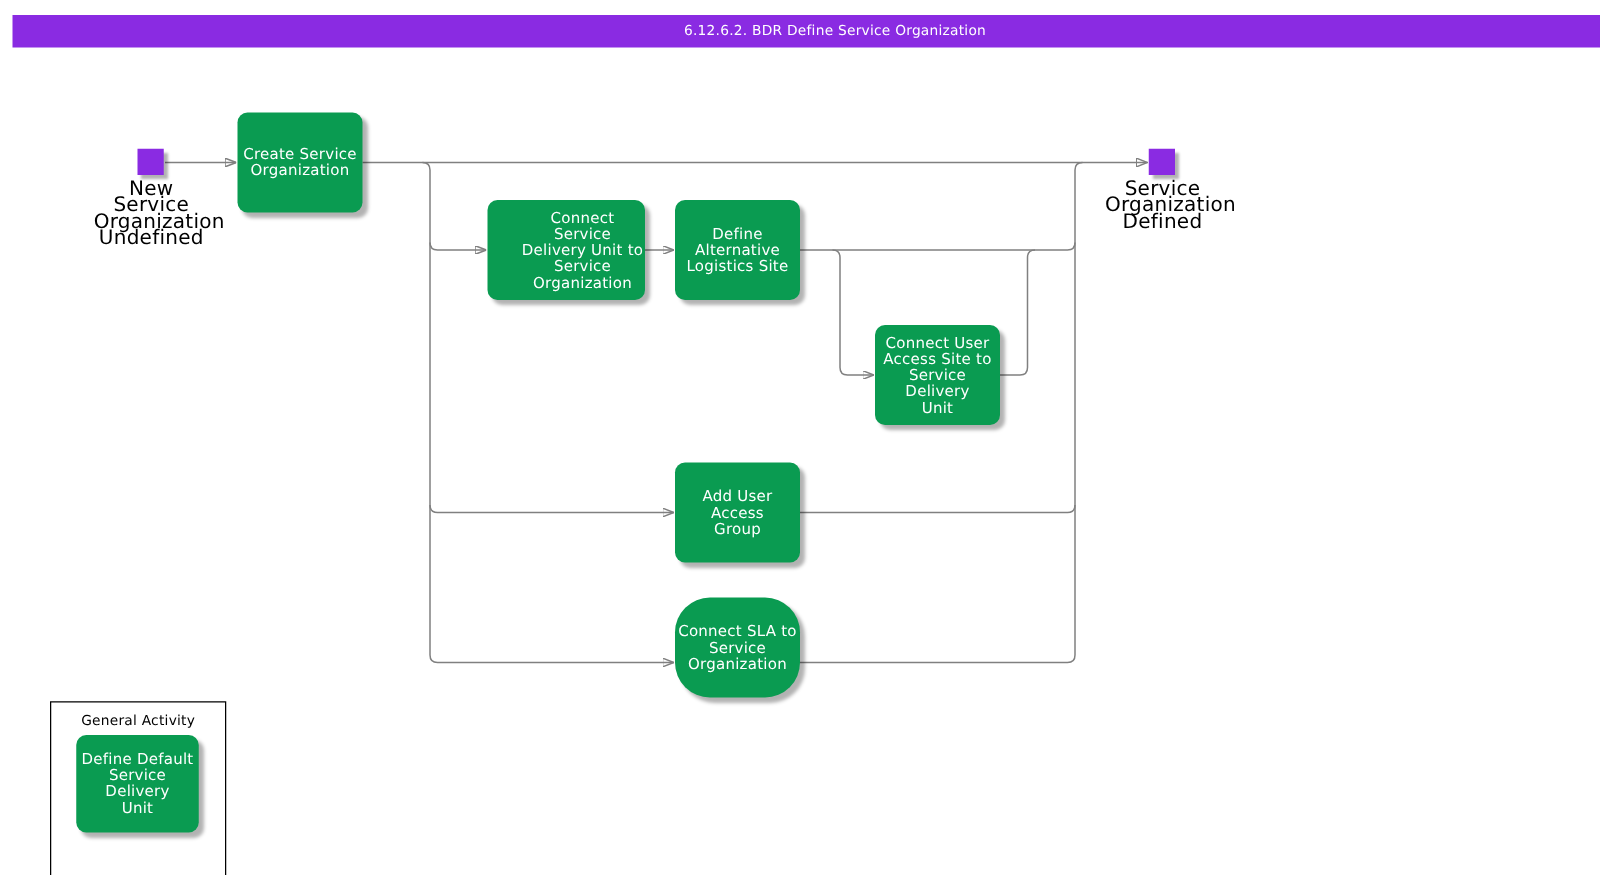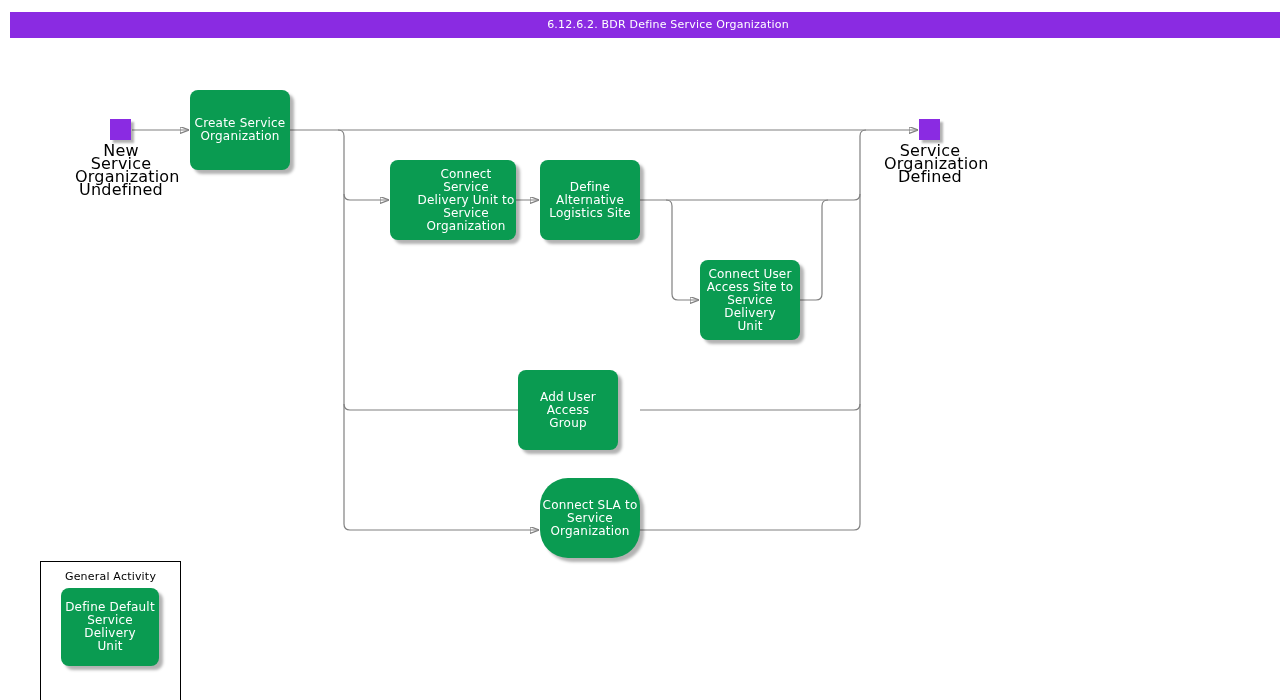--- a/index.html
+++ b/index.html
@@ -143,21 +143,21 @@
 
   <div class="activity" style="left:540px; top:160px;">Define
 Alternative
 Logistics Site</div>
 
   <div class="activity" style="left:700px; top:260px;">Connect User
 Access Site to
 Service Delivery
 Unit</div>
 
-  <div class="activity" style="left:518px; top:370px;">Add User Access
+  <div class="activity" style="left:540px; top:370px;">Add User Access
 Group</div>
 
   <div class="activity" style="left:540px; top:478px;border-radius:28px;">Connect SLA to
 Service
 Organization</div>
 
   <div class="legend">
     <div class="legend-title">General Activity</div>
     <div class="activity">Define Default
 Service Delivery

